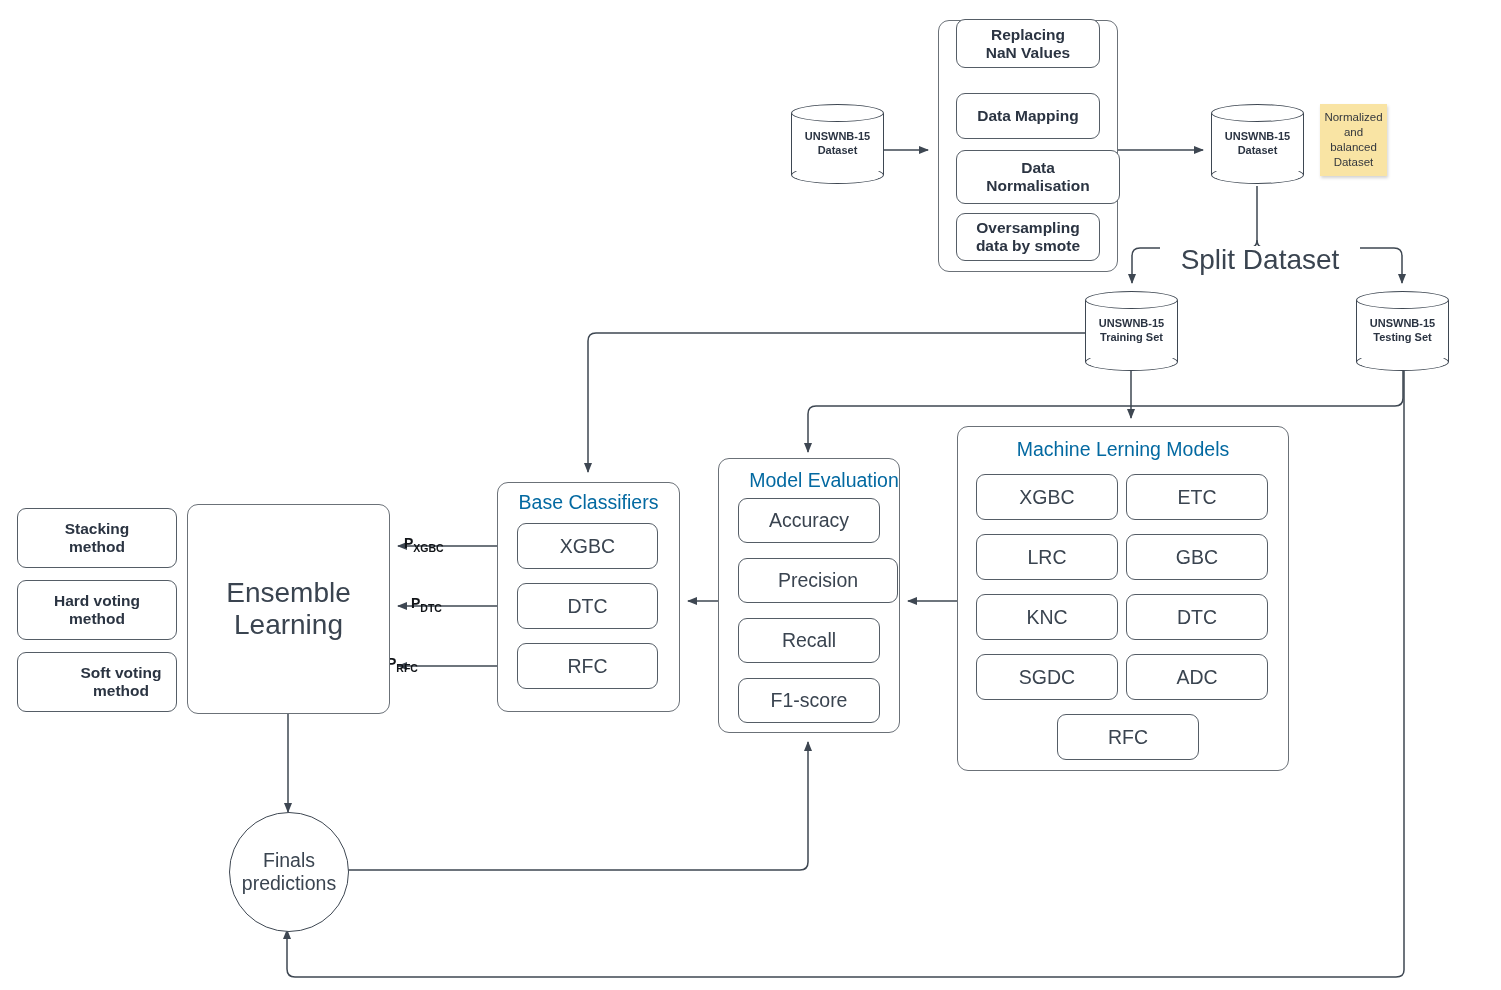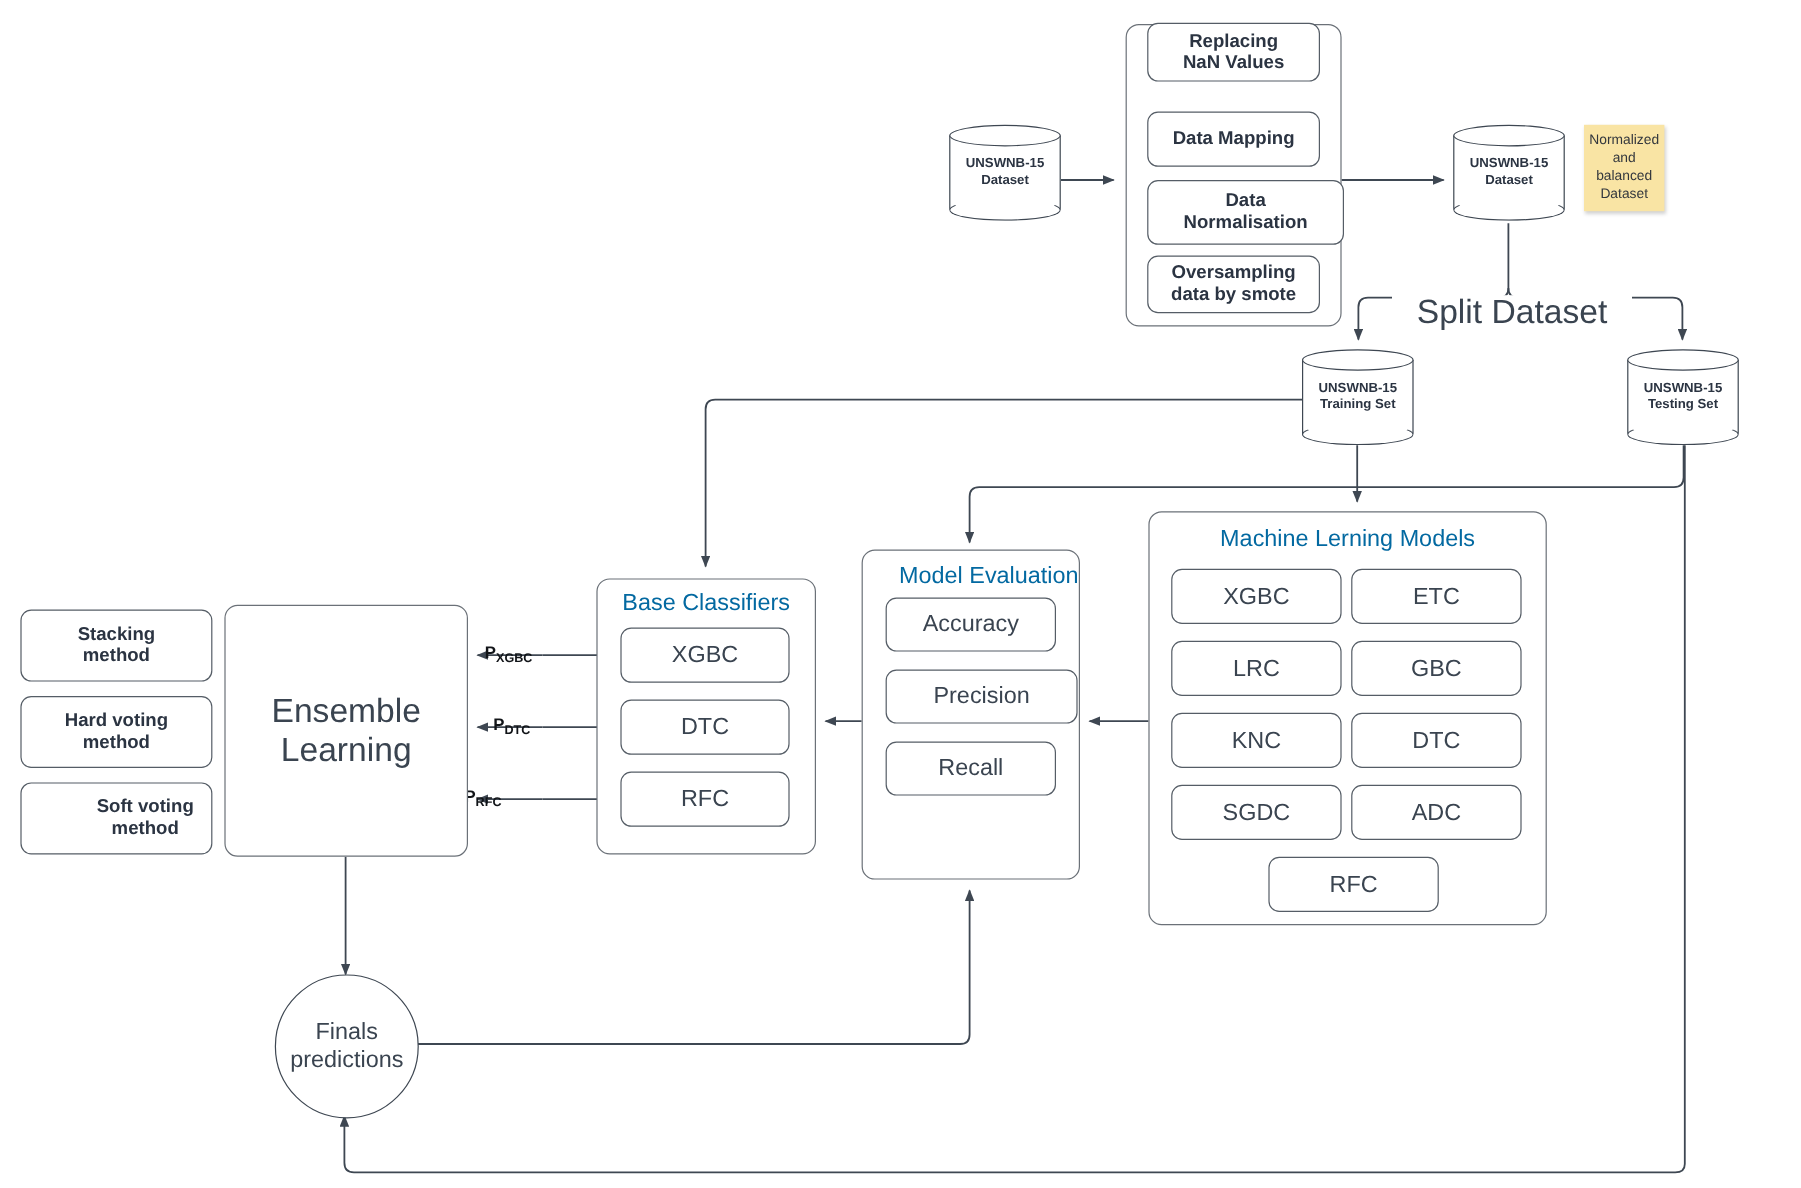--- a/index.html
+++ b/index.html
@@ -203,20 +203,23 @@
 
   <div class="node rbox" style="left:738px;top:498px;width:142px;height:45px;">
     <span class="f19">Accuracy</span>
   </div>
   <div class="node rbox" style="left:738px;top:558px;width:160px;height:45px;">
     <span class="f19">Precision</span>
   </div>
   <div class="node rbox" style="left:738px;top:618px;width:142px;height:45px;">
     <span class="f19">Recall</span>
   </div>
+  <div class="node rbox" style="left:738px;top:678px;width:142px;height:45px;">
+    <span class="f19">F1-score</span>
+  </div>
 
   <div class="node grp" style="left:497px;top:482px;width:183px;height:230px;"></div>
   <div class="grp-title" style="left:497px;width:183px;top:491px;">Base Classifiers</div>
 
   <div class="node rbox" style="left:517px;top:523px;width:141px;height:46px;">
     <span class="f19">XGBC</span>
   </div>
   <div class="node rbox" style="left:517px;top:583px;width:141px;height:46px;">
     <span class="f19">DTC</span>
   </div>

